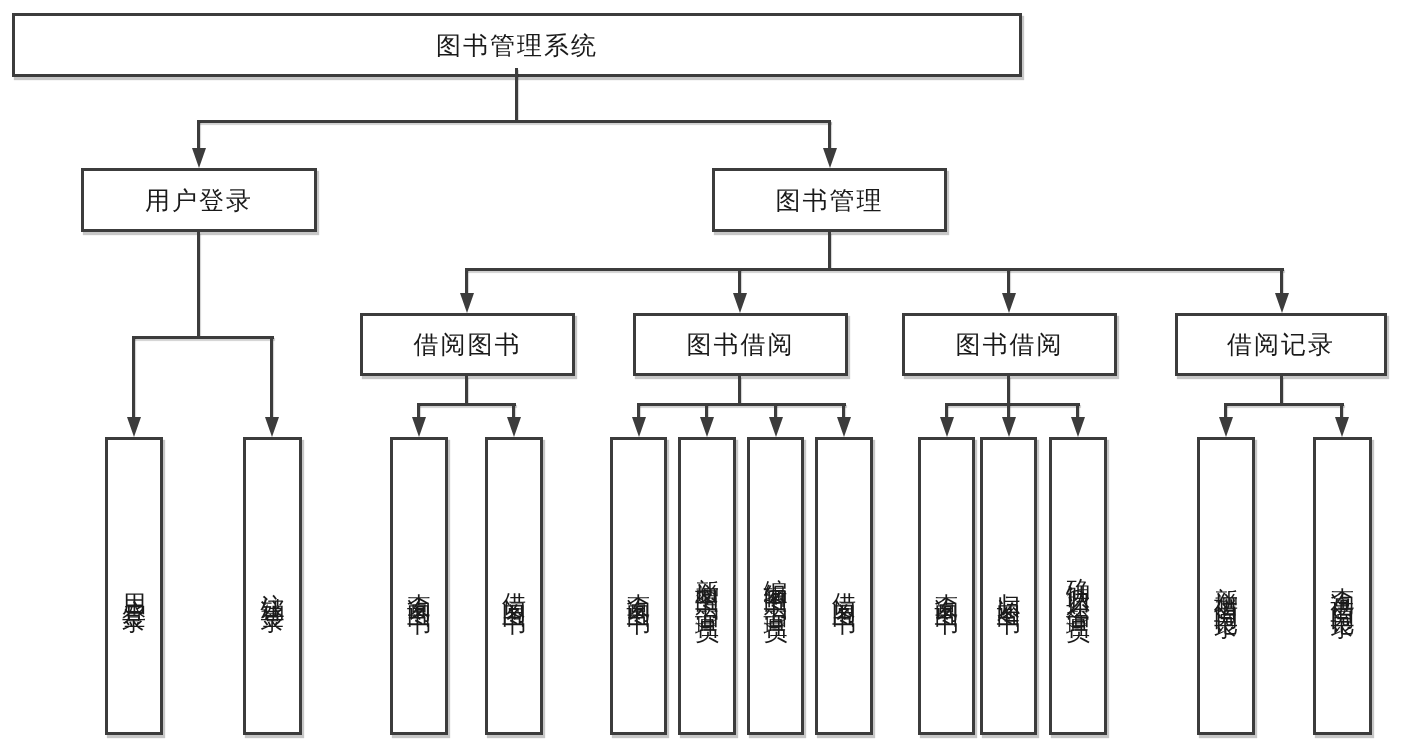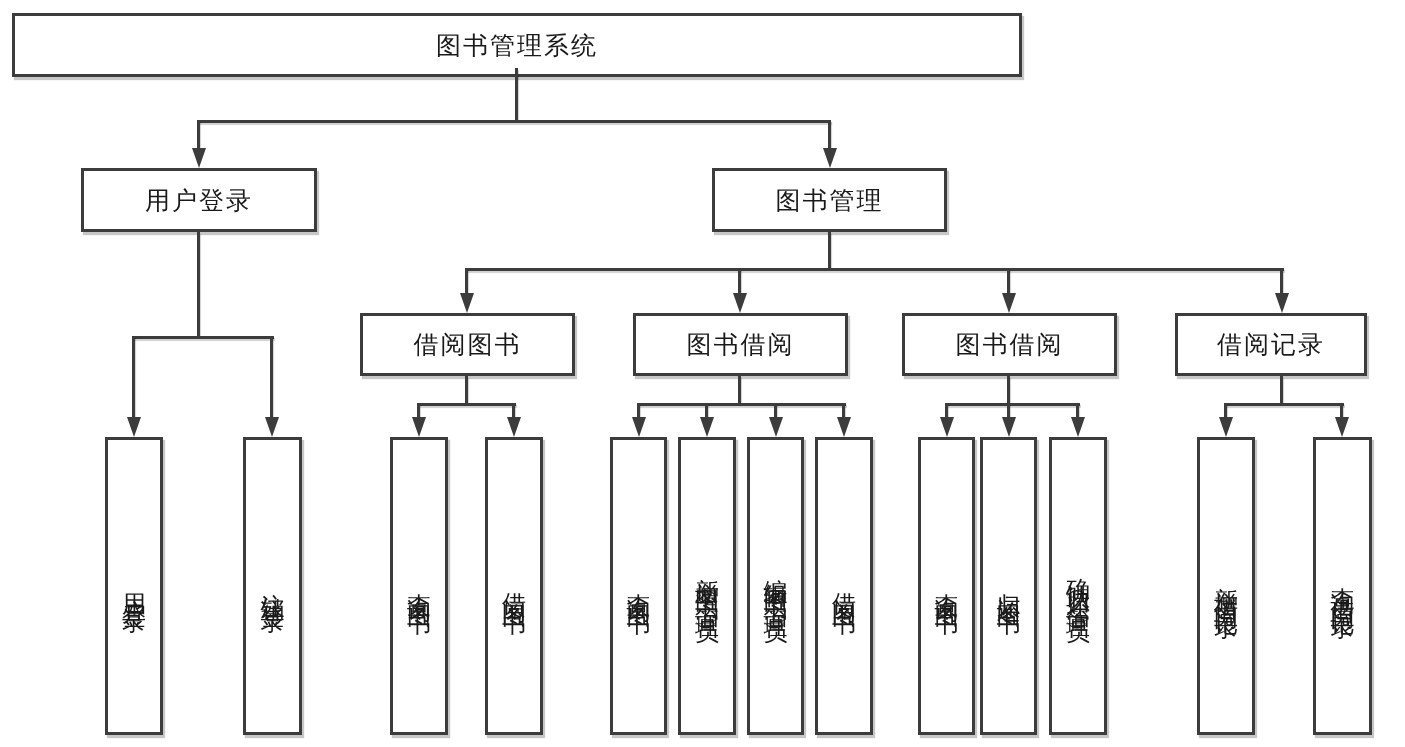--- a/index.html
+++ b/index.html
@@ -39,21 +39,21 @@
 <div class="canvas">
 
   <div class="box" style="left:12px;top:13px;width:1010px;height:64px">图书管理系统</div>
 
   <div class="box" style="left:81px;top:168px;width:236px;height:64px">用户登录</div>
   <div class="box" style="left:712px;top:168px;width:235px;height:64px">图书管理</div>
 
   <div class="box" style="left:360px;top:313px;width:215px;height:63px">借阅图书</div>
   <div class="box" style="left:633px;top:313px;width:215px;height:63px">图书借阅</div>
   <div class="box" style="left:902px;top:313px;width:215px;height:63px">图书借阅</div>
-  <div class="box" style="left:1175px;top:313px;width:192px;height:63px">借阅记录</div>
+  <div class="box" style="left:1175px;top:313px;width:212px;height:63px">借阅记录</div>
 
   <div class="box leaf" style="left:105px;top:437px;width:58px;height:298px">用户登录</div>
   <div class="box leaf" style="left:243px;top:437px;width:59px;height:298px">注销登录</div>
 
   <div class="box leaf" style="left:390px;top:437px;width:58px;height:298px">查询图书</div>
   <div class="box leaf" style="left:485px;top:437px;width:58px;height:298px">借阅图书</div>
 
   <div class="box leaf" style="left:610px;top:437px;width:57px;height:298px">查询图书</div>
   <div class="box leaf" style="left:678px;top:437px;width:58px;height:298px">新增图书（管理员）</div>
   <div class="box leaf" style="left:747px;top:437px;width:57px;height:298px">编辑图书（管理员）</div>

